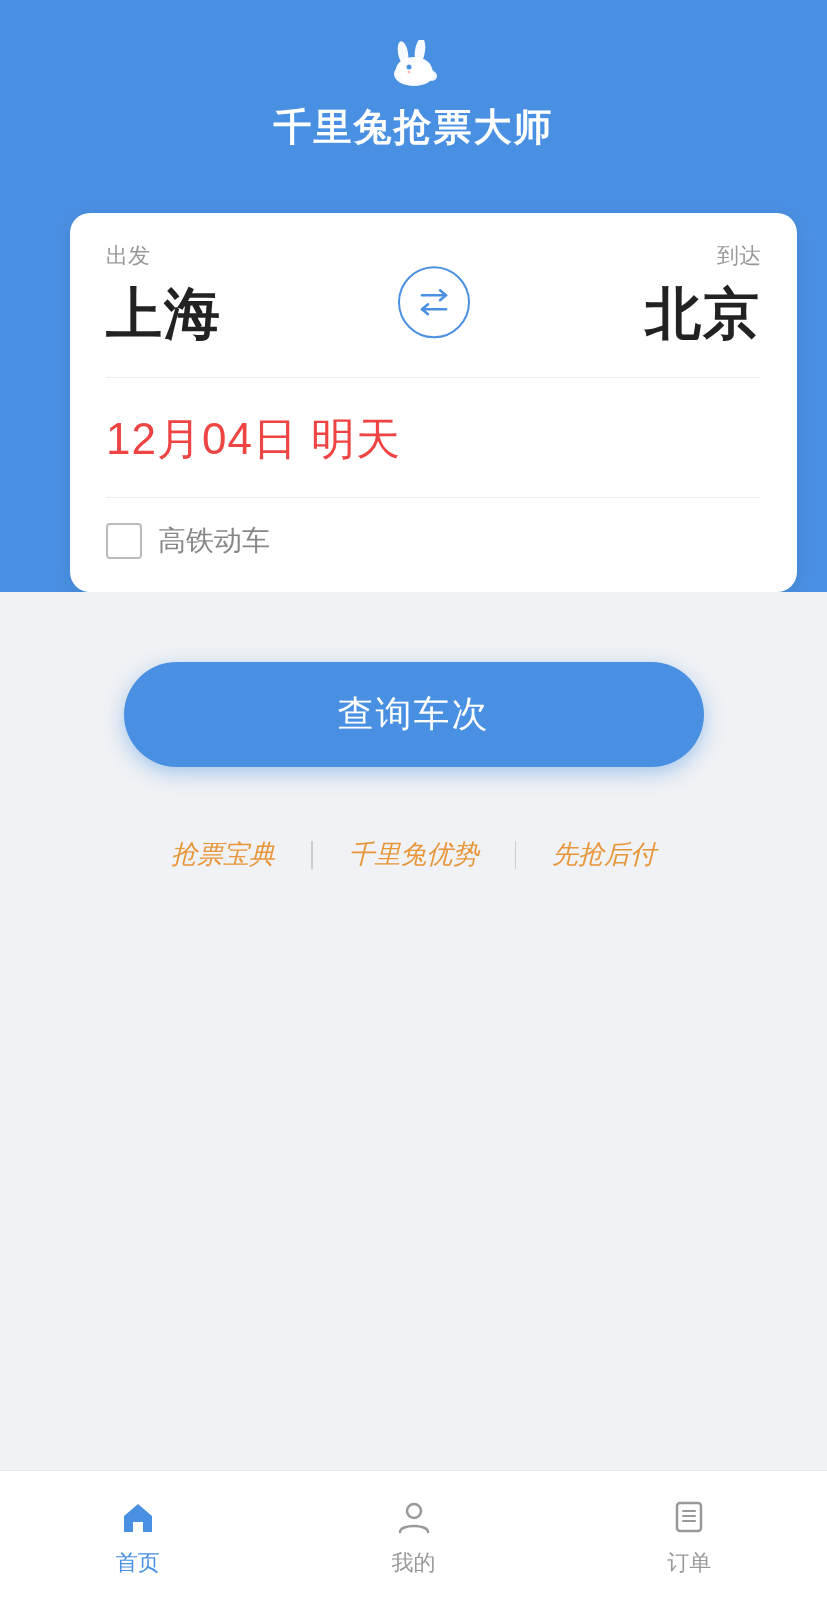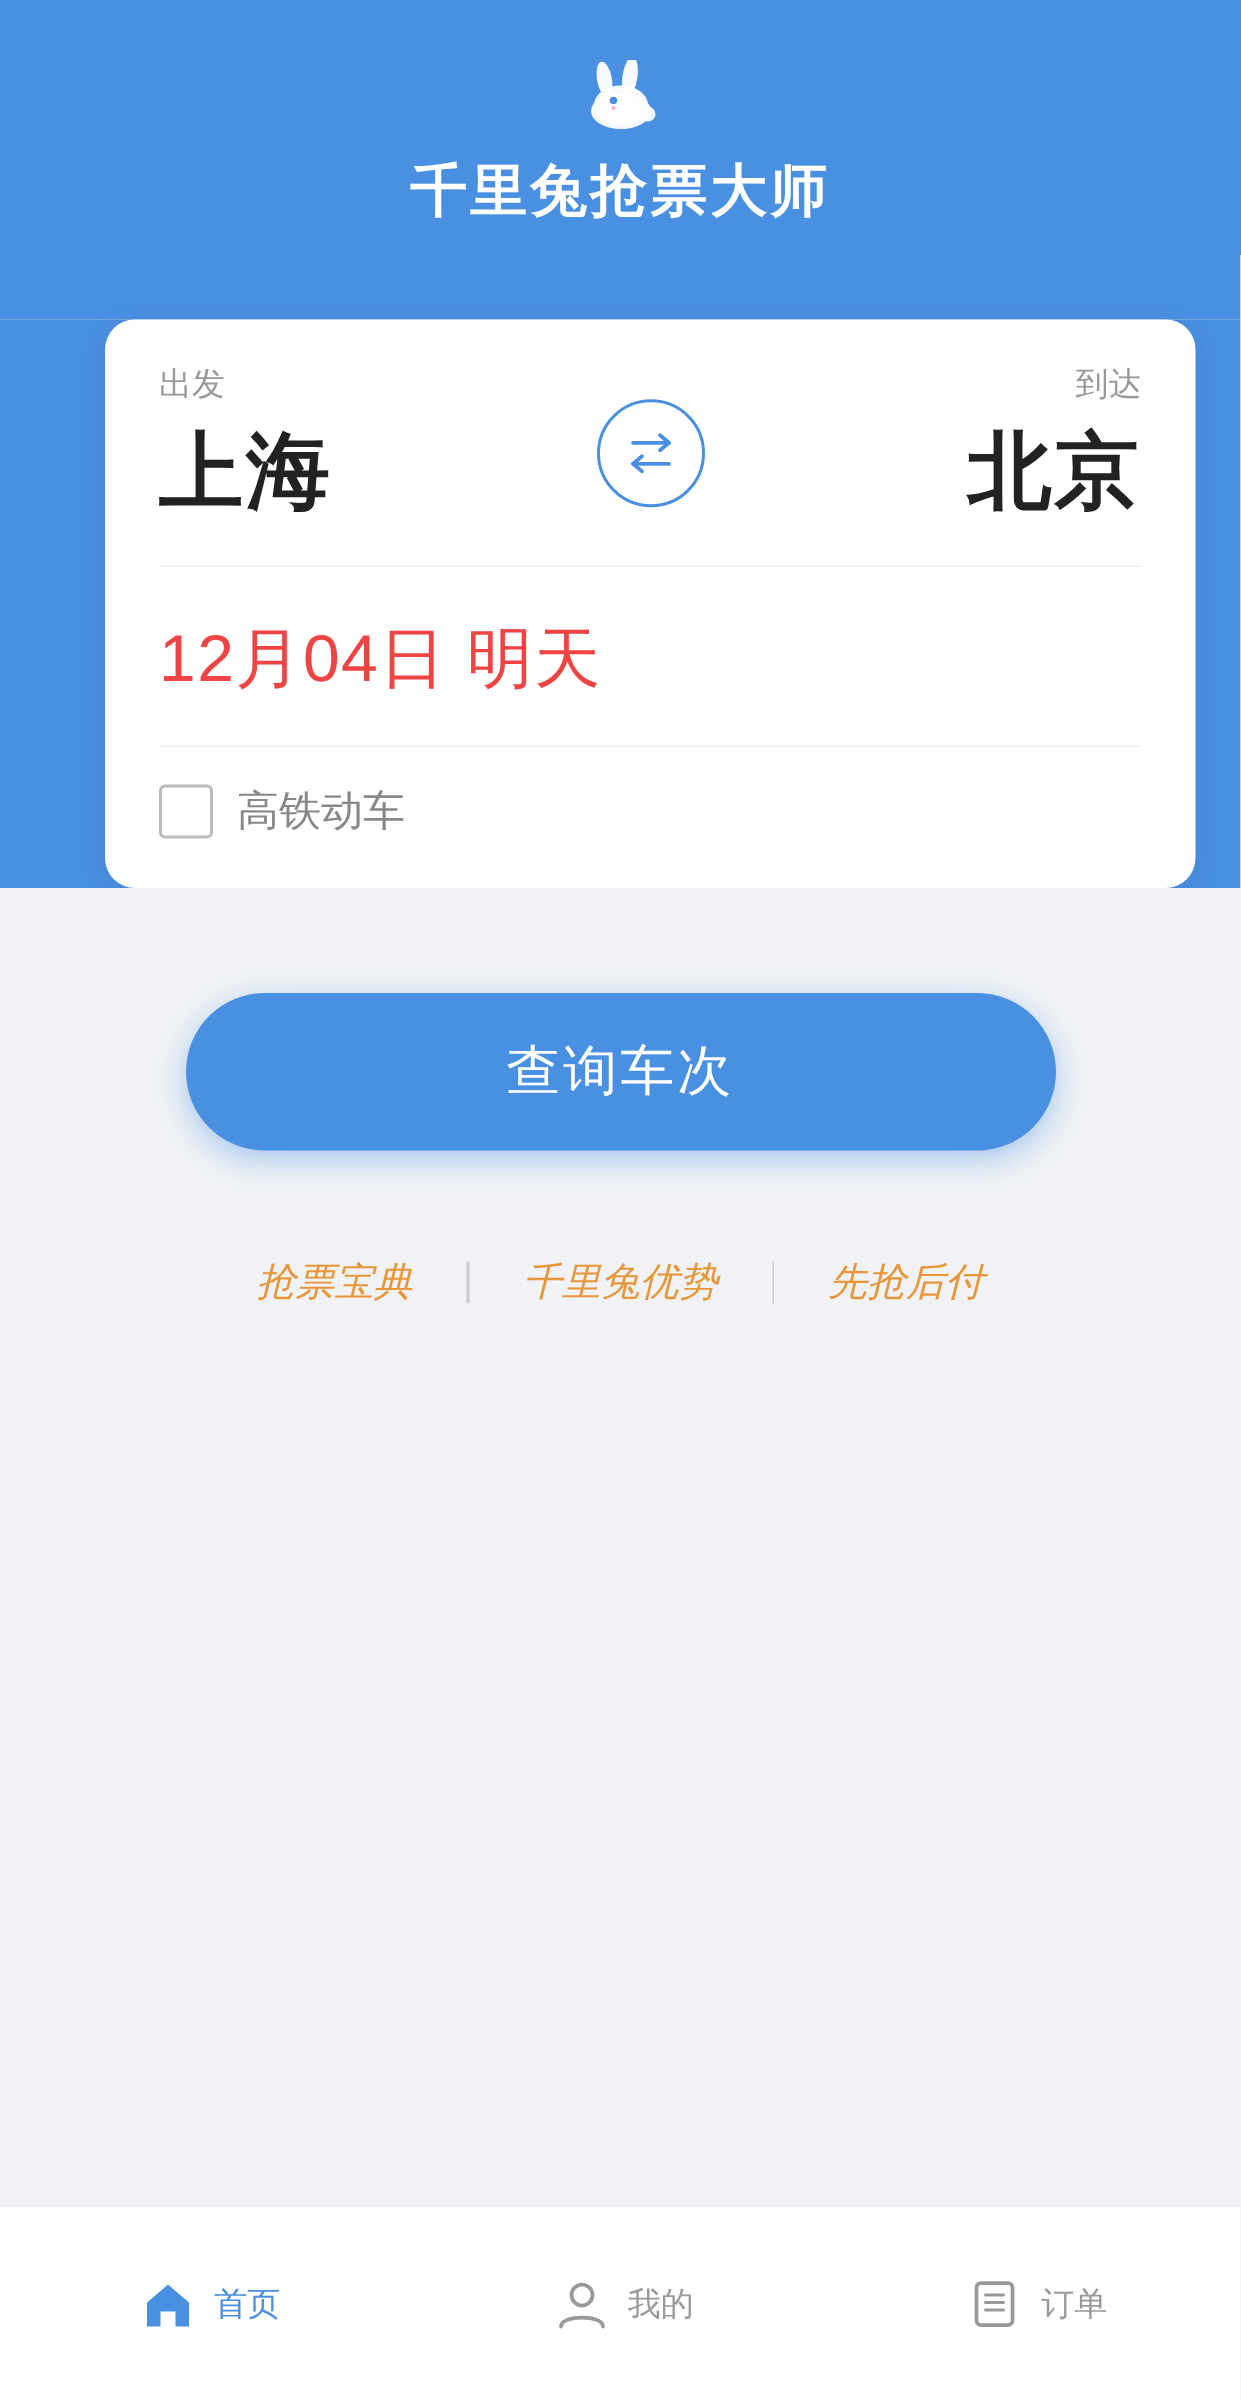--- a/index.html
+++ b/index.html
@@ -188,20 +188,21 @@
     .bottom-nav {
       background: #fff;
       border-top: 1px solid #e8e8e8;
       display: flex;
       align-items: stretch;
       height: 130px;
     }
     .nav-item {
       flex: 1;
       display: flex;
+      flex-direction: column;
       align-items: center;
       justify-content: center;
       gap: 8px;
       cursor: pointer;
     }
     .nav-icon {
       width: 46px;
       height: 46px;
       display: flex;
       align-items: center;

